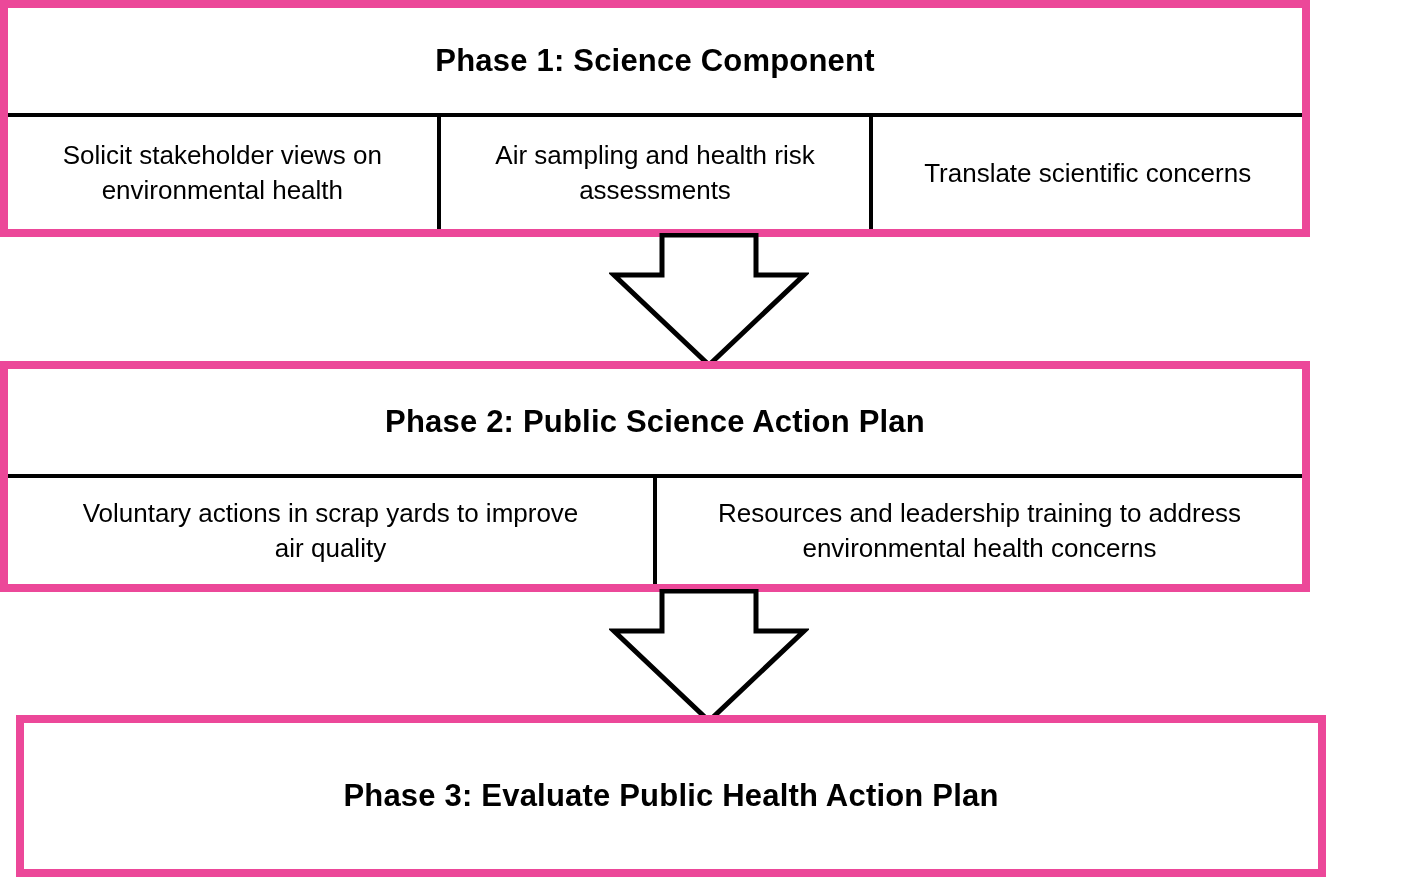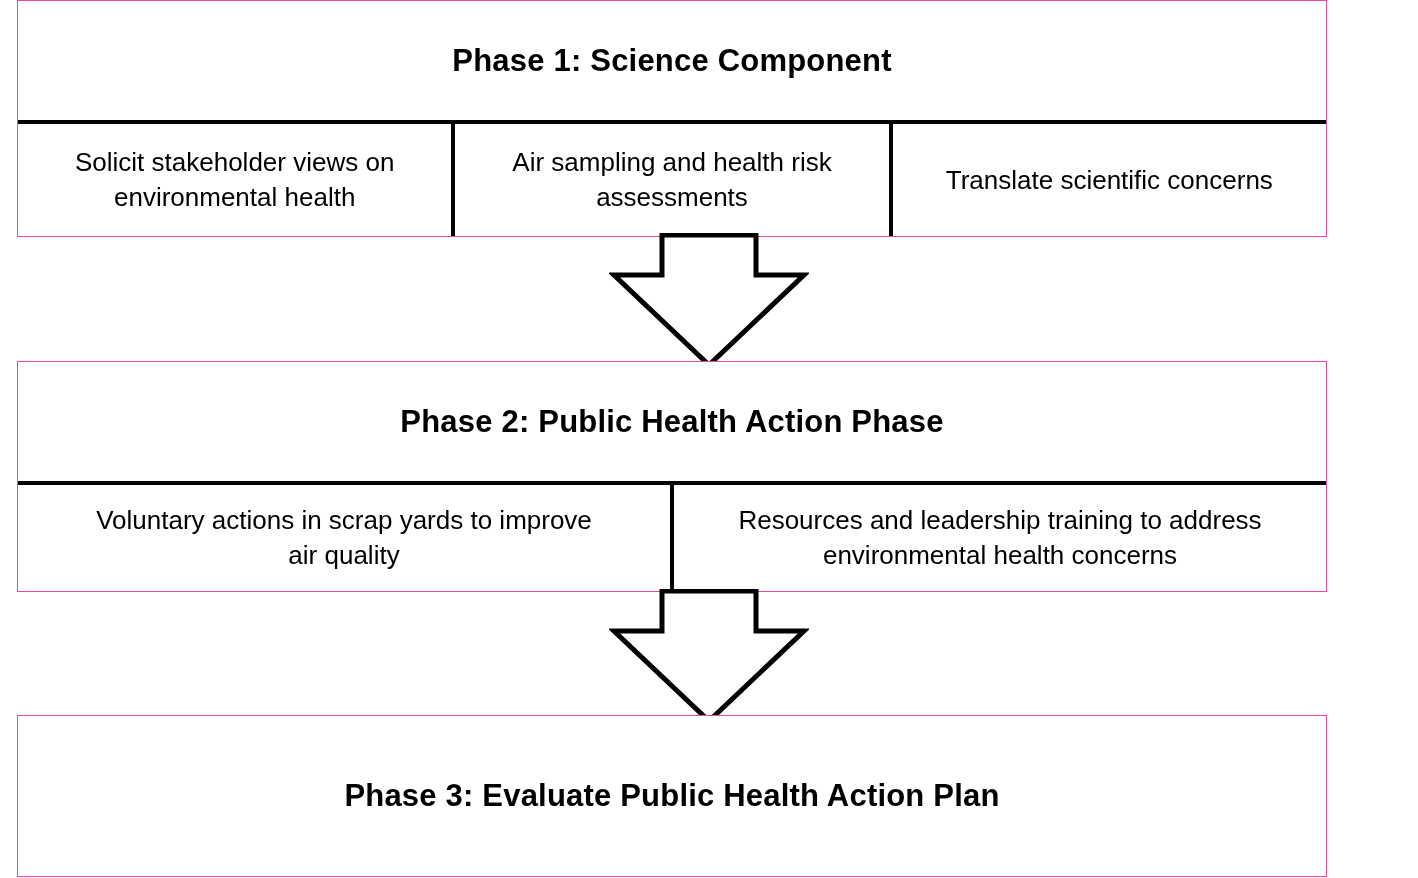--- a/index.html
+++ b/index.html
@@ -11,24 +11,24 @@
     position: relative;
     width: 1418px;
     height: 878px;
     background: #ffffff;
     font-family: "Liberation Sans", sans-serif;
     color: #000000;
     overflow: hidden;
   }
   .phase-box {
     position: absolute;
-    left: 17px;
+    left: 0;
     width: 1310px;
     box-sizing: border-box;
-    border: 1px solid #ec4899;
+    border: 8px solid #ec4899;
     background: #ffffff;
     display: flex;
     flex-direction: column;
   }
   .phase-title {
     flex: 1;
     display: flex;
     align-items: center;
     justify-content: center;
     font-weight: bold;
@@ -51,21 +51,21 @@
     padding: 0 14px;
     box-sizing: border-box;
   }
   .cell + .cell {
     border-left: 4px solid #000000;
   }
   #phase1-box { top: 0; height: 237px; }
   #phase1-box .cells-row { height: 112px; }
   #phase2-box { top: 361px; height: 231px; }
   #phase2-box .cells-row { height: 106px; }
-  #phase3-box { top: 715px; height: 162px; }
+  #phase3-box { top: 715px; height: 162px; margin-left: 16px; }
   .down-arrow {
     position: absolute;
     left: 609px;
     width: 200px;
     height: 134px;
   }
   #down-arrow-1 { top: 233px; }
   #down-arrow-2 { top: 589px; }
 </style>
 </head>
@@ -82,21 +82,21 @@
 assessments</div>
       <div class="cell">Translate scientific concerns</div>
     </div>
   </div>
 
   <svg id="down-arrow-1" class="down-arrow" viewBox="0 0 200 134">
     <polygon points="53,2 53,42 5,42 100,132 195,42 147,42 147,2" fill="#ffffff" stroke="#000000" stroke-width="5" stroke-linejoin="miter"></polygon>
   </svg>
 
   <div id="phase2-box" class="phase-box">
-    <div class="phase-title">Phase 2: Public Health Action Phase</div>
+    <div class="phase-title">Phase 2: Public Science Action Plan</div>
     <div class="cells-row">
       <div class="cell">Voluntary actions in scrap yards to improve
 air quality</div>
       <div class="cell">Resources and leadership training to address
 environmental health concerns</div>
     </div>
   </div>
 
   <svg id="down-arrow-2" class="down-arrow" viewBox="0 0 200 134">
     <polygon points="53,2 53,42 5,42 100,132 195,42 147,42 147,2" fill="#ffffff" stroke="#000000" stroke-width="5" stroke-linejoin="miter"></polygon>

